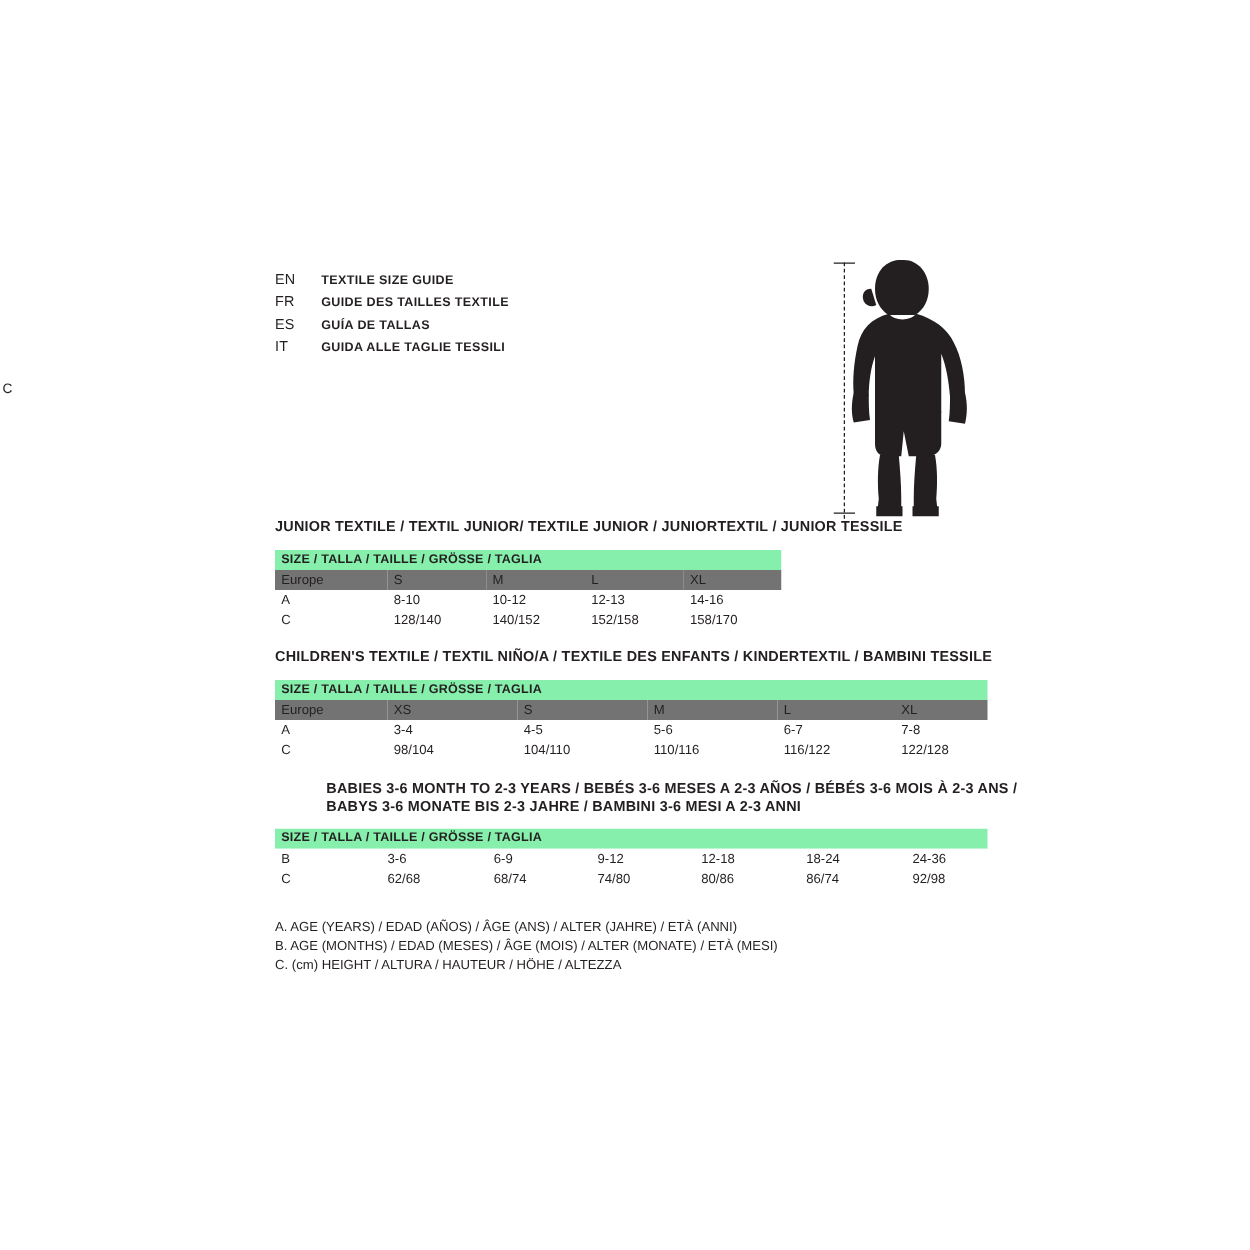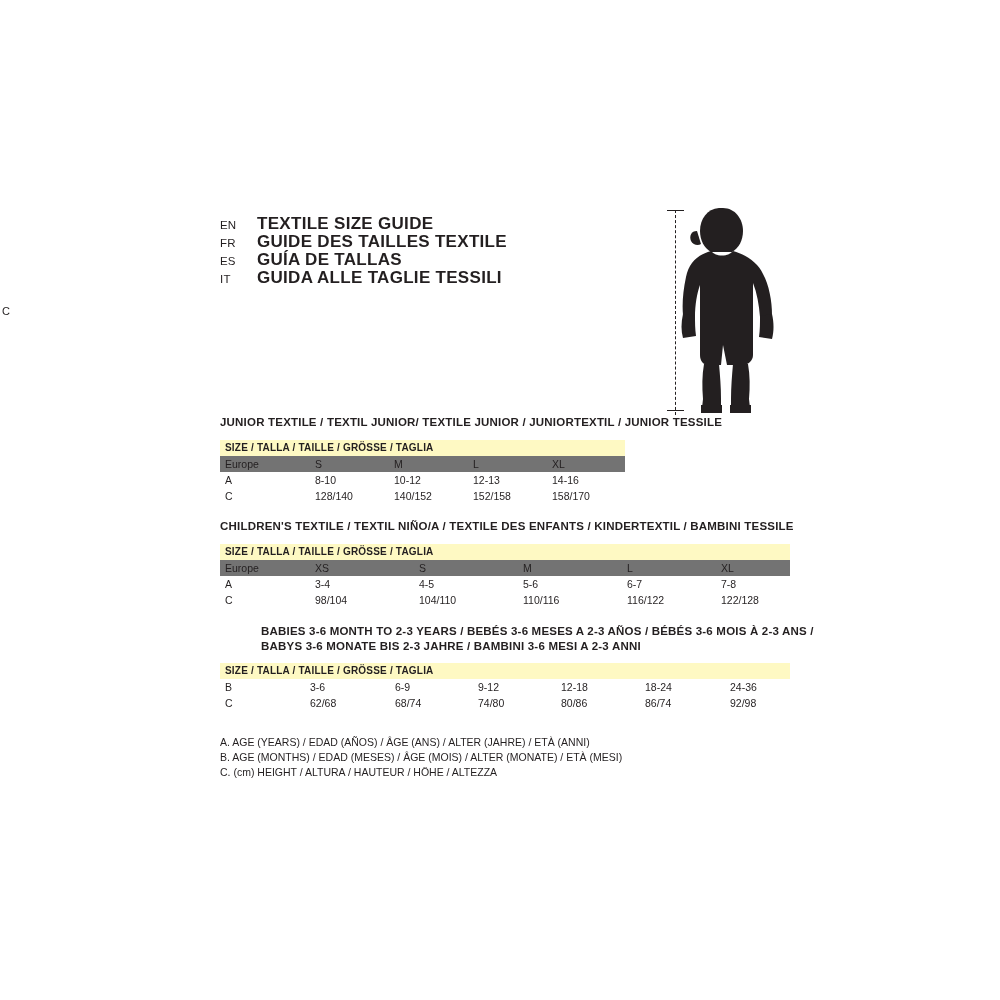--- a/index.html
+++ b/index.html
@@ -30,21 +30,21 @@
     line-height: 18px;
   }
   .lang-code {
     width: 37px;
     font-size: 11.5px;
     letter-spacing: 0.2px;
     color: #231f20;
     flex: 0 0 37px;
   }
   .lang-text {
-    font-size: 17px;
+    font-size: 10px;
     font-weight: bold;
     letter-spacing: 0.3px;
     color: #231f20;
     white-space: nowrap;
   }
 
   
   #figure-block {
     position: absolute;
     left: 655px;
@@ -100,21 +100,21 @@
     color: #231f20;
   }
   table.size-table td {
     padding: 0;
     height: 16px;
     vertical-align: middle;
     font-size: 10.5px;
     line-height: 16px;
   }
   tr.header-row td {
-    background: #fef9c3;
+    background: #86efac;
     font-weight: bold;
     font-size: 10px;
     letter-spacing: 0.2px;
     padding-left: 5px;
   }
   tr.sizes-row td,
   tr.data-row td {
     background: #737373;
     padding-left: 5px;
   }

